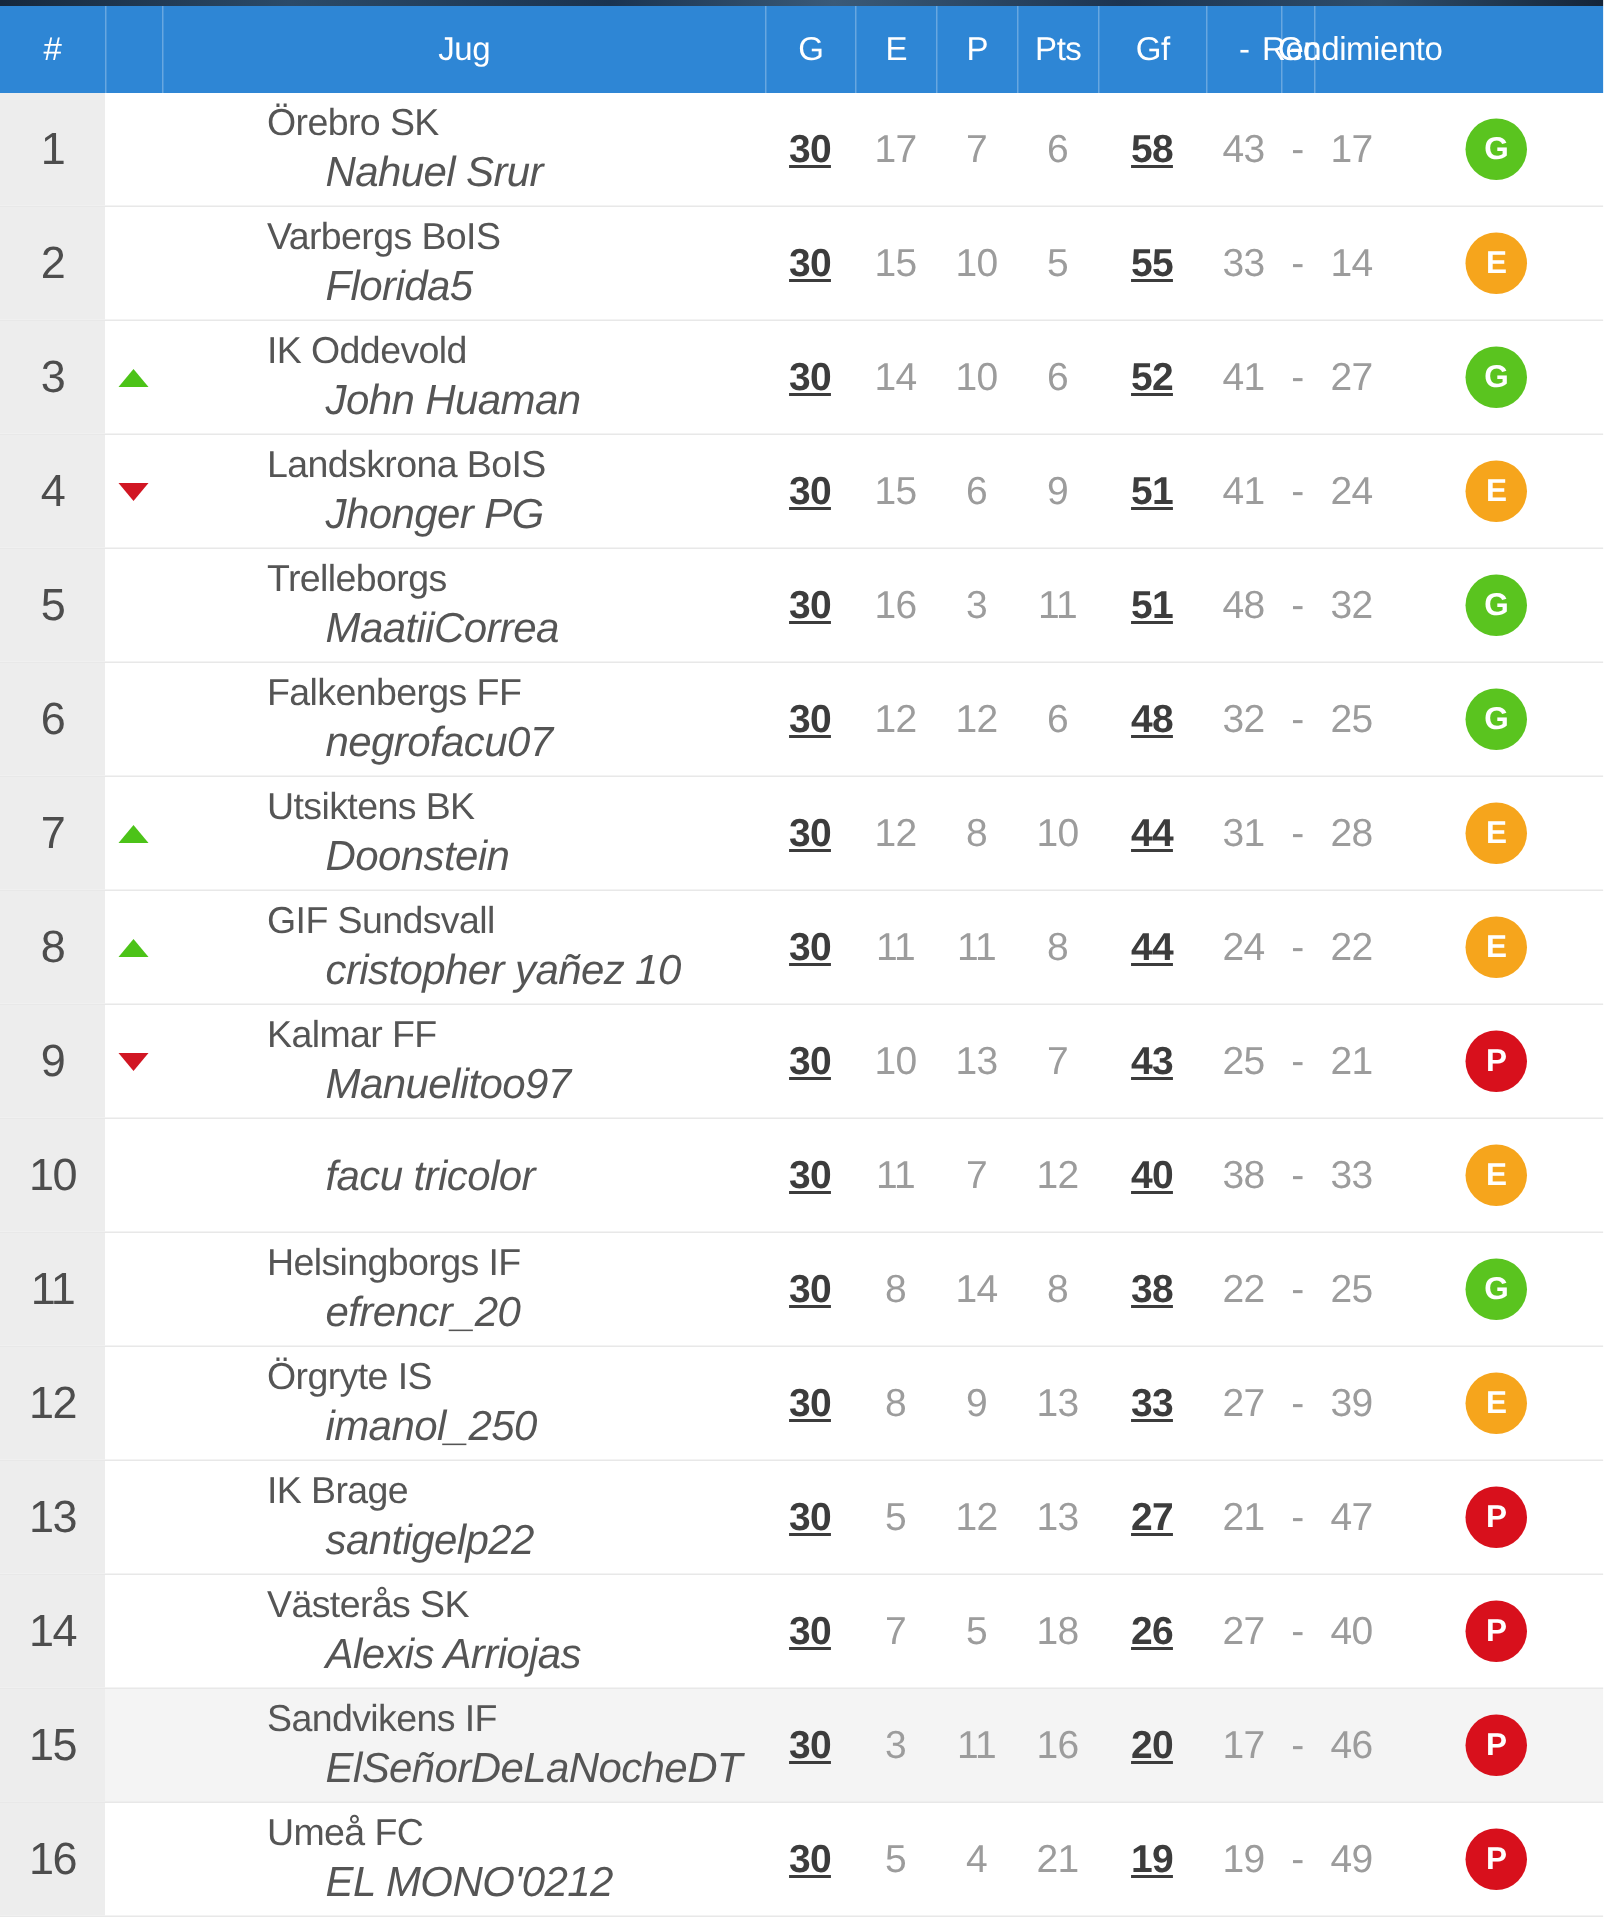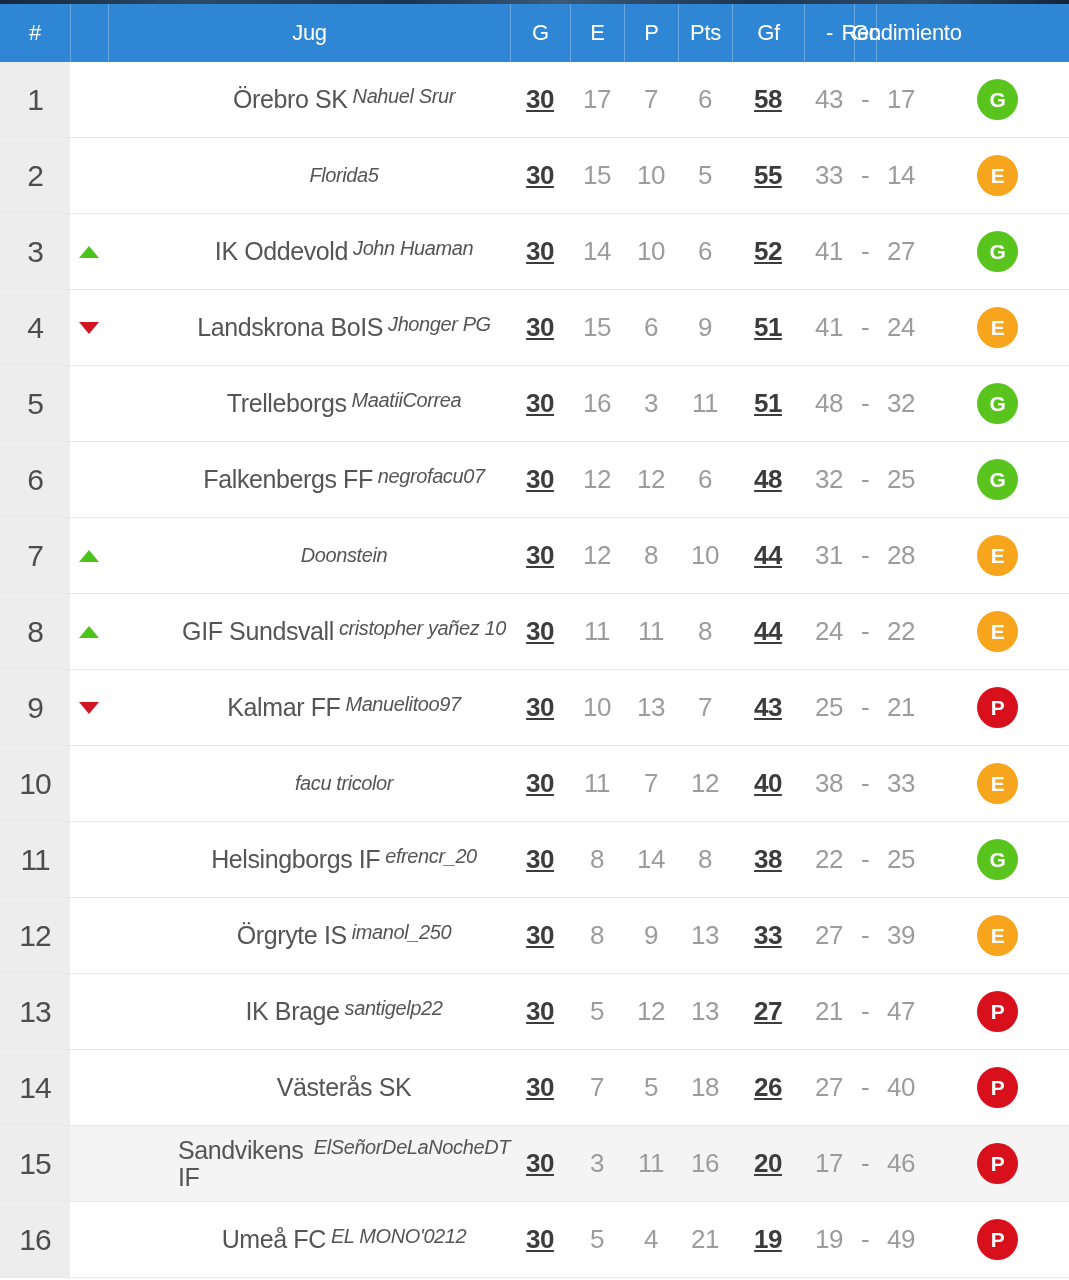--- a/index.html
+++ b/index.html
@@ -27,23 +27,23 @@
   .cell.strong { color:#3c3c3c; font-weight:bold;text-decoration:underline; }
 
   .rank-cell { height:100%; background:#ededed; display:flex; align-items:center; justify-content:center;
     font-size:30px; color:#4d4d4d; letter-spacing:-1px; }
 
   .trend-cell { display:flex; align-items:center; justify-content:center; height:100%; }
   .arrow { width:0; height:0; border-left:10px solid transparent; border-right:10px solid transparent; }
   .arrow-up { border-bottom:12px solid var(--arrow_up,#4cc318); }
   .arrow-down { border-top:12px solid var(--arrow_down,#d11623); }
 
-  .club-cell { text-align:left; padding-left:70px; display:flex; flex-direction:row; justify-content:center; gap:5px; }
+  .club-cell { text-align:left; padding-left:70px; display:flex; flex-direction:column; justify-content:center; gap:5px; }
   .club-name { font-size:25px; color:#555555; letter-spacing:-0.4px; line-height:1.05; }
-  .manager { font-size:20px; color:#555555; font-style:italic; letter-spacing:-0.4px; line-height:1.05; }
+  .manager { font-size:28px; color:#555555; font-style:italic; letter-spacing:-0.4px; line-height:1.05;margin-left:39px; }
 
   .rend-cell { display:flex; align-items:center; justify-content:center; }
   .badge { width:41px; height:41px; border-radius:50%; display:flex; align-items:center; justify-content:center;
     color:#fff; font-weight:bold; font-size:21px; }
   .badge-G { background:var(--badge_g,#5ac41f); }
   .badge-E { background:var(--badge_e,#f6a51c); }
   .badge-P { background:var(--badge_p,#d8101c); }
 </style>
 </head>
 <body>
@@ -87,20 +87,21 @@
       <span class="badge badge-G">G</span>
     </div>
   </div>
 
   <div class="grid row">
     <div class="rank-cell">2</div>
     <div class="trend-cell">
       <span></span>
     </div>
     <div class="cell club-cell">
+      <div class="club-name">Varbergs BoIS</div>
       <div class="manager">Florida5</div>
     </div>
     <div class="cell strong">30</div>
     <div class="cell">15</div>
     <div class="cell">10</div>
     <div class="cell">5</div>
     <div class="cell strong">55</div>
     <div class="cell">33</div>
     <div class="cell">-</div>
     <div class="cell">14</div>
@@ -196,20 +197,21 @@
       <span class="badge badge-G">G</span>
     </div>
   </div>
 
   <div class="grid row">
     <div class="rank-cell">7</div>
     <div class="trend-cell">
       <span class="arrow arrow-up"></span>
     </div>
     <div class="cell club-cell">
+      <div class="club-name">Utsiktens BK</div>
       <div class="manager">Doonstein</div>
     </div>
     <div class="cell strong">30</div>
     <div class="cell">12</div>
     <div class="cell">8</div>
     <div class="cell">10</div>
     <div class="cell strong">44</div>
     <div class="cell">31</div>
     <div class="cell">-</div>
     <div class="cell">28</div>
@@ -349,20 +351,21 @@
     </div>
   </div>
 
   <div class="grid row">
     <div class="rank-cell">14</div>
     <div class="trend-cell">
       <span></span>
     </div>
     <div class="cell club-cell">
       <div class="club-name">Västerås SK</div>
+      <div class="manager">Alexis Arriojas</div>
     </div>
     <div class="cell strong">30</div>
     <div class="cell">7</div>
     <div class="cell">5</div>
     <div class="cell">18</div>
     <div class="cell strong">26</div>
     <div class="cell">27</div>
     <div class="cell">-</div>
     <div class="cell">40</div>
     <div class="cell rend-cell">

